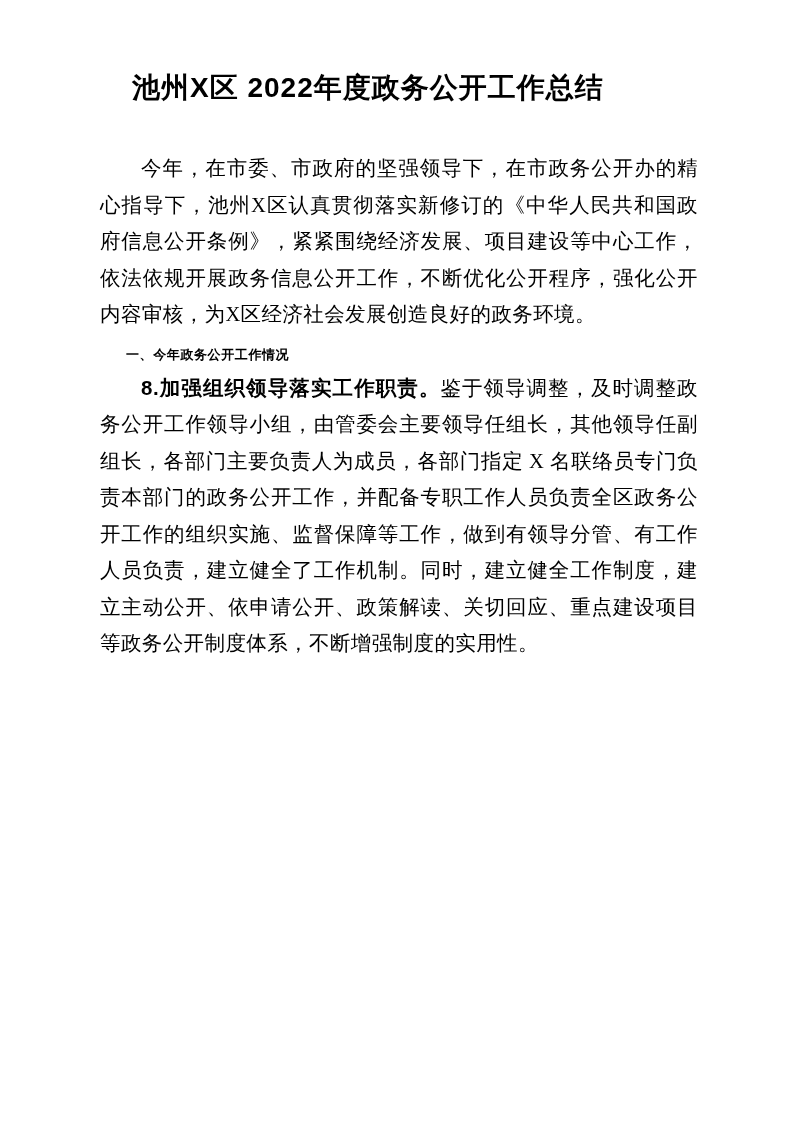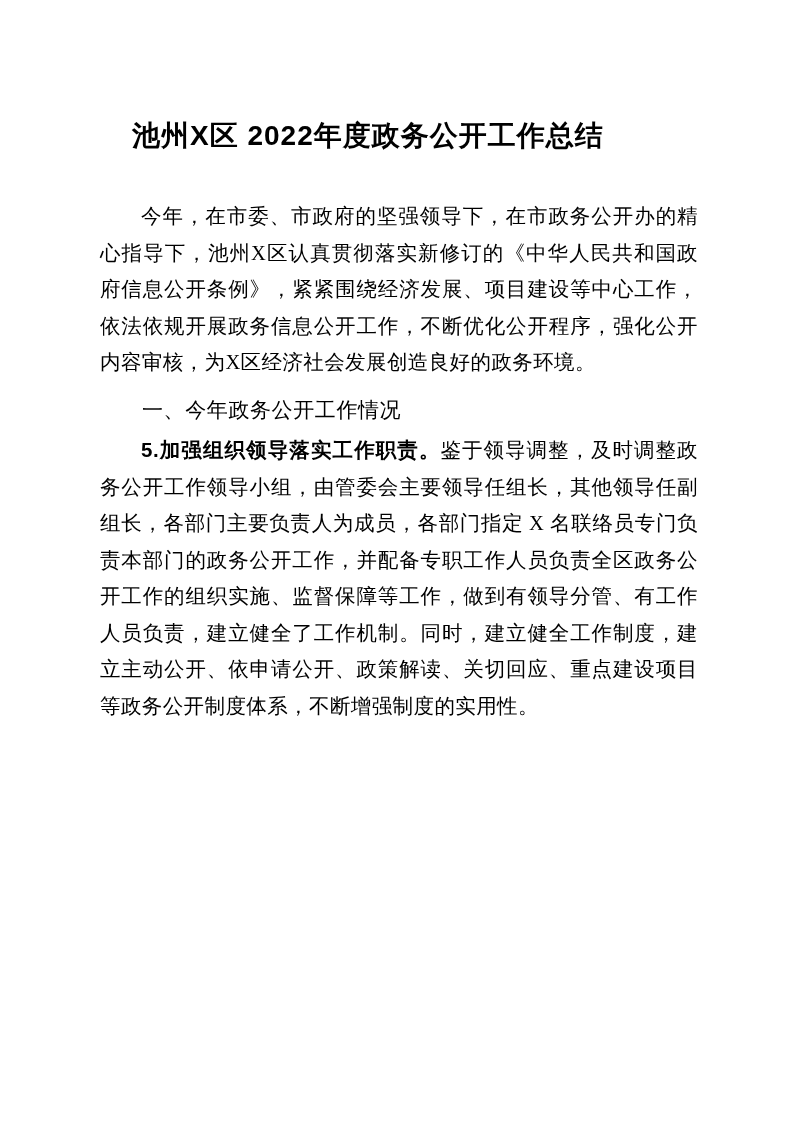--- a/index.html
+++ b/index.html
@@ -11,21 +11,21 @@
     width: 794px;
     height: 1122px;
     font-family: "Liberation Serif", "DejaVu Serif", serif;
     color: #000000;
     overflow: hidden;
   }
   .page {
     width: 794px;
     height: 1122px;
     box-sizing: border-box;
-    padding: 118px 96px 80px 100px;
+    padding: 70px 96px 80px 100px;
     position: relative;
     background: #ffffff;
   }
   .doc-title {
     font-family: "Liberation Sans", "DejaVu Sans", sans-serif;
     font-size: 28px;
     font-weight: 700;
     letter-spacing: 1px;
     text-align: left;
     margin: 0 0 44px 32px;
@@ -35,24 +35,24 @@
   .para {
     font-size: 20.5px;
     line-height: 1.78;
     margin: 0 0 6px 0;
     text-align: justify;
     text-justify: inter-ideograph;
     text-indent: 2em;
     letter-spacing: 0.4px;
   }
   .heading {
-    font-size: 21px;
+    font-size: 13px;
     line-height: 1.78;
     margin: 10px 0 4px 0;
-    font-weight: 400;
+    font-weight: 700;
     text-indent: 2em;
     letter-spacing: 0.6px;
     font-family: "Liberation Sans", "DejaVu Sans", sans-serif;
   }
   .para .lead {
     font-weight: 700;
     font-family: "Liberation Sans", "DejaVu Sans", sans-serif;
     letter-spacing: 0.5px;
   }
 </style>
@@ -60,16 +60,16 @@
 <body>
 
 <div class="page">
 
   <h1 class="doc-title">池州X区 2022年度政务公开工作总结</h1>
 
   <p class="para">今年，在市委、市政府的坚强领导下，在市政务公开办的精心指导下，池州X区认真贯彻落实新修订的《中华人民共和国政府信息公开条例》，紧紧围绕经济发展、项目建设等中心工作，依法依规开展政务信息公开工作，不断优化公开程序，强化公开内容审核，为X区经济社会发展创造良好的政务环境。</p>
 
   <p class="heading">一、今年政务公开工作情况</p>
 
-  <p class="para"><span class="lead">5.加强组织领导落实工作职责。</span><span>鉴于领导调整，及时调整政务公开工作领导小组，由管委会主要领导任组长，其他领导任副组长，各部门主要负责人为成员，各部门指定 X 名联络员专门负责本部门的政务公开工作，并配备专职工作人员负责全区政务公开工作的组织实施、监督保障等工作，做到有领导分管、有工作人员负责，建立健全了工作机制。同时，建立健全工作制度，建立主动公开、依申请公开、政策解读、关切回应、重点建设项目等政务公开制度体系，不断增强制度的实用性。</span></p>
+  <p class="para"><span class="lead">8.加强组织领导落实工作职责。</span><span>鉴于领导调整，及时调整政务公开工作领导小组，由管委会主要领导任组长，其他领导任副组长，各部门主要负责人为成员，各部门指定 X 名联络员专门负责本部门的政务公开工作，并配备专职工作人员负责全区政务公开工作的组织实施、监督保障等工作，做到有领导分管、有工作人员负责，建立健全了工作机制。同时，建立健全工作制度，建立主动公开、依申请公开、政策解读、关切回应、重点建设项目等政务公开制度体系，不断增强制度的实用性。</span></p>
 
 
 </div>
 
 </body></html>

